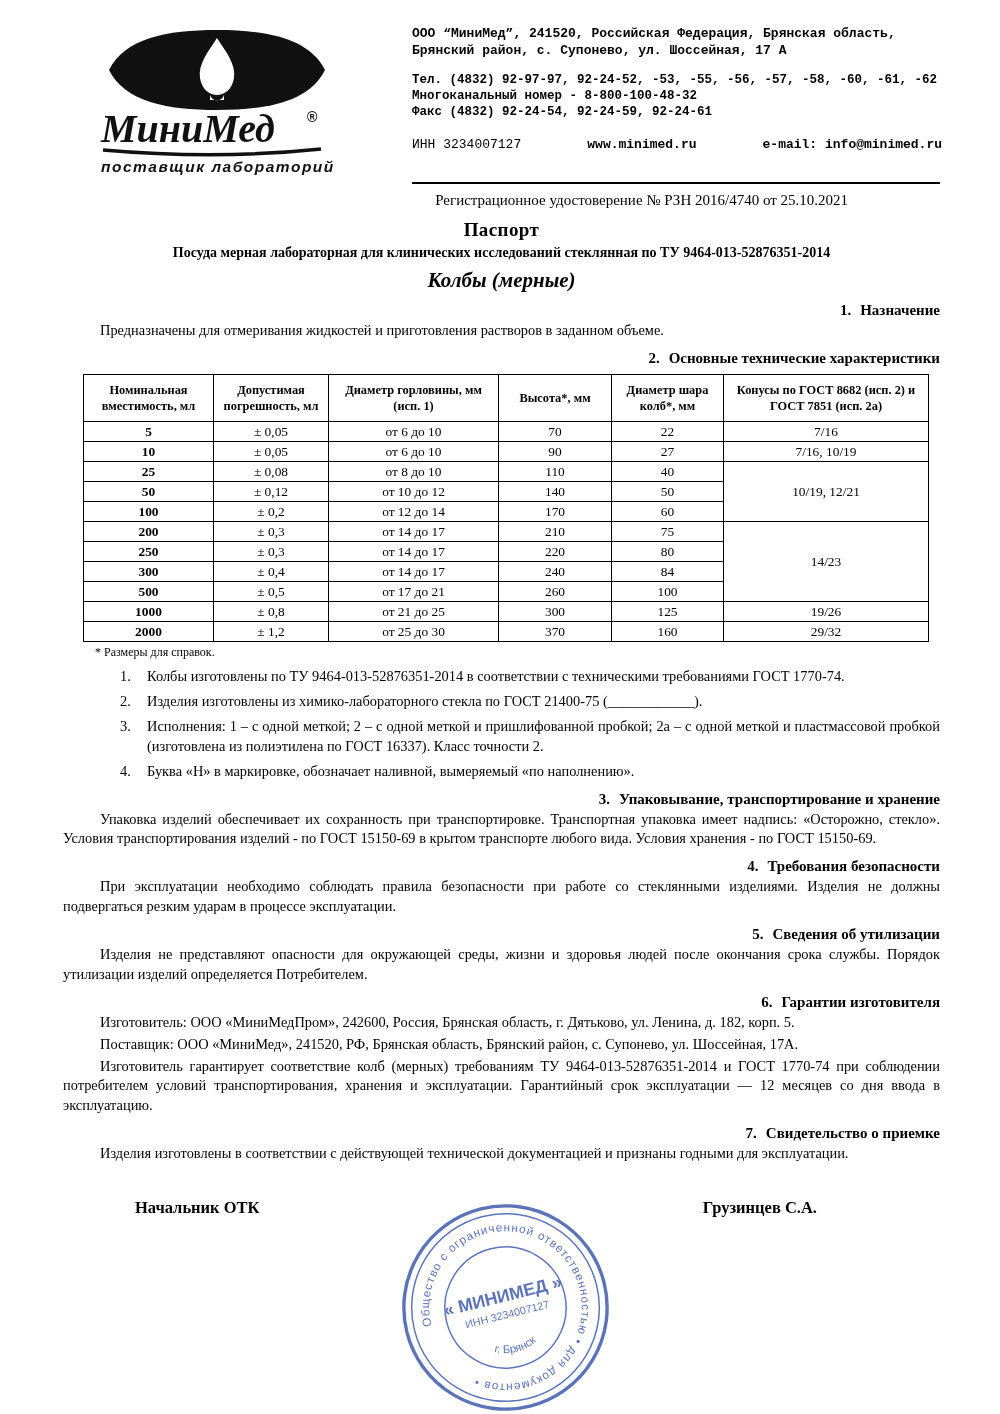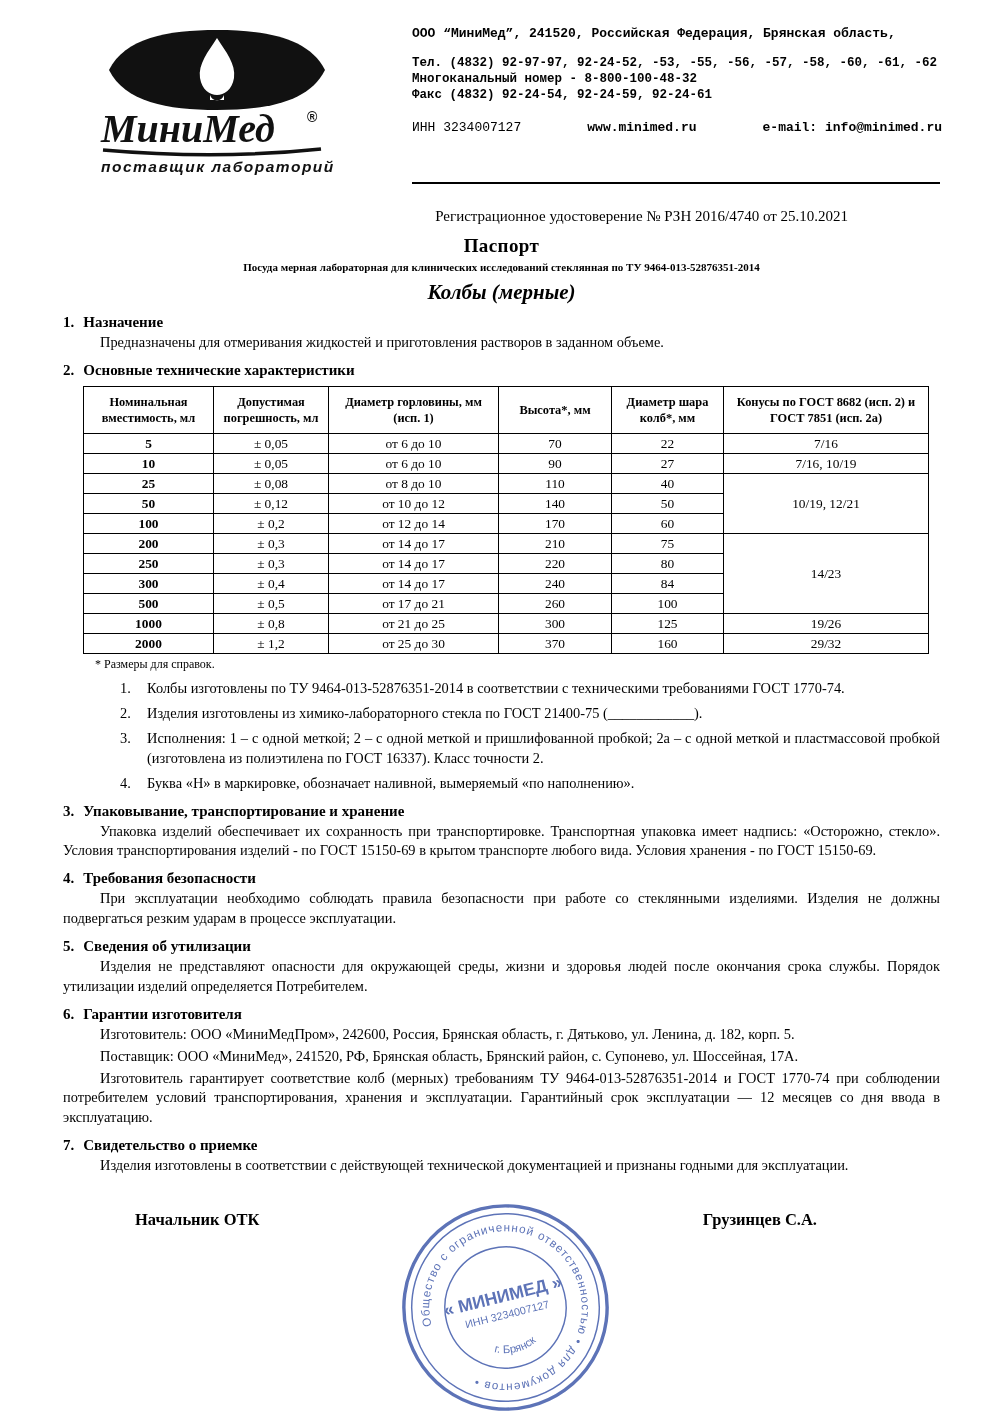--- a/index.html
+++ b/index.html
@@ -15,27 +15,27 @@
   .company {
     margin-left:67px; flex:1;
     font-family:Liberation Mono, monospace; font-weight:bold;
     font-size:13px; line-height:1.3;
   }
   .company .addr { margin-bottom:12px; }
   .company .phones { font-size:12.5px; margin-bottom:16px; }
   .inn-row { display:flex; justify-content:space-between; align-items:baseline; font-size:13px; padding-bottom:6px; }
   .inn-row .inn { font-weight:normal; }
   .header-rule { border-top:2px solid #000; margin:2px 60px 0 412px; }
-  .registration { text-align:right; padding-right:92px; font-size:15px; margin-top:24px; }
+  .registration { text-align:right; padding-right:92px; font-size:15px; margin-top:8px; }
   
   .content { padding:0 60px 0 63px; }
   .doc-title { text-align:center; font-weight:bold; font-size:19px; margin-top:10px; letter-spacing:.4px; }
-  .doc-subtitle { text-align:center; font-weight:bold; font-size:11px; margin-top:4px; }
+  .doc-subtitle { text-align:center; font-weight:bold; font-size:14px; margin-top:4px; }
   .product-title { text-align:center; font-weight:bold; font-style:italic; font-size:21px; margin-top:7px; }
-  .sec-heading { text-align:left; font-weight:bold; font-size:15px; margin-top:9px; }
+  .sec-heading { text-align:right; font-weight:bold; font-size:15px; margin-top:9px; }
   .sec-heading .num { margin-right:9px; }
   .para { font-size:14.4px; line-height:1.38; text-align:justify; text-indent:37px; margin-top:2px; }
   
   .spec-table { border-collapse:collapse; margin:7px 0 0 20px; table-layout:fixed; }
   .spec-table th, .spec-table td { border:1px solid #000; text-align:center; vertical-align:middle; }
   .spec-table th { font-size:12.4px; font-weight:bold; padding:7px 5px; line-height:1.3; }
   .spec-table td { font-size:13.4px; padding:1px 4px; height:20px; }
   .spec-table td.cap { font-weight:bold; }
   .footnote { font-size:12px; margin:3px 0 0 32px; }
   
@@ -67,20 +67,21 @@
         <path d="M115,69 C117,76 127,76 129,69 L129,74 L115,74 Z" fill="#fff"></path>
         <text x="6" y="116" font-family="Liberation Serif, serif" font-style="italic" font-weight="bold" font-size="40" fill="#111">МиниМед</text>
         <text x="212" y="96" font-family="Liberation Sans, sans-serif" font-weight="bold" font-size="14" fill="#111">®</text>
         <path d="M8,124 Q122,134 226,123" stroke="#111" stroke-width="3.5" fill="none"></path>
         <text x="6" y="146" font-family="Liberation Sans, sans-serif" font-weight="bold" font-style="italic" font-size="15.5" letter-spacing="1.5" fill="#111">поставщик лабораторий</text>
       </svg>
     </div>
     <div class="company">
       <div class="addr">
         <div>ООО “МиниМед”, 241520, Российская Федерация, Брянская область,</div>
+        <div>Брянский район, с. Супонево, ул. Шоссейная, 17 А</div>
       </div>
       <div class="phones">
         <div>Тел. (4832) 92-97-97, 92-24-52, -53, -55, -56, -57, -58, -60, -61, -62</div>
         <div>Многоканальный номер - 8-800-100-48-32</div>
         <div>Факс (4832) 92-24-54, 92-24-59, 92-24-61</div>
       </div>
       <div class="inn-row">
         <span class="inn">ИНН 3234007127</span>
         <span>www.minimed.ru</span>
         <span>e-mail: info@minimed.ru</span>

